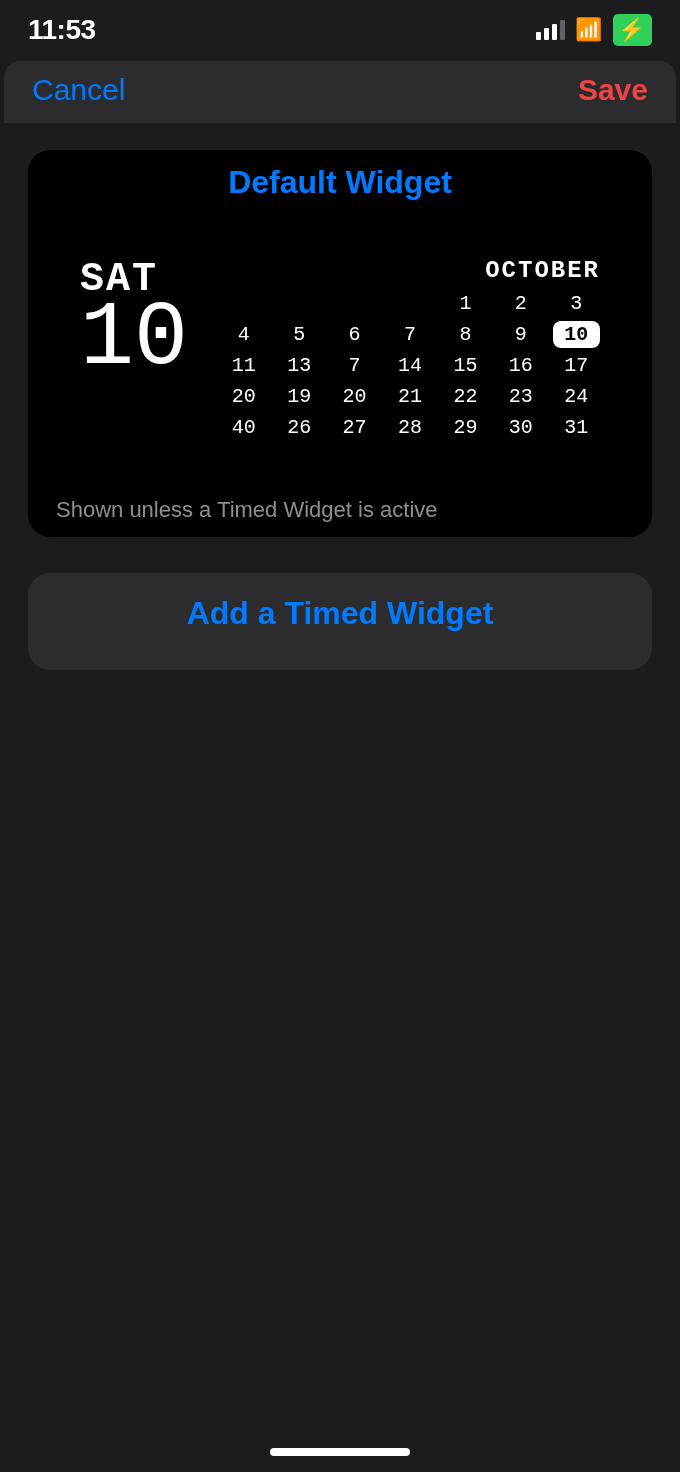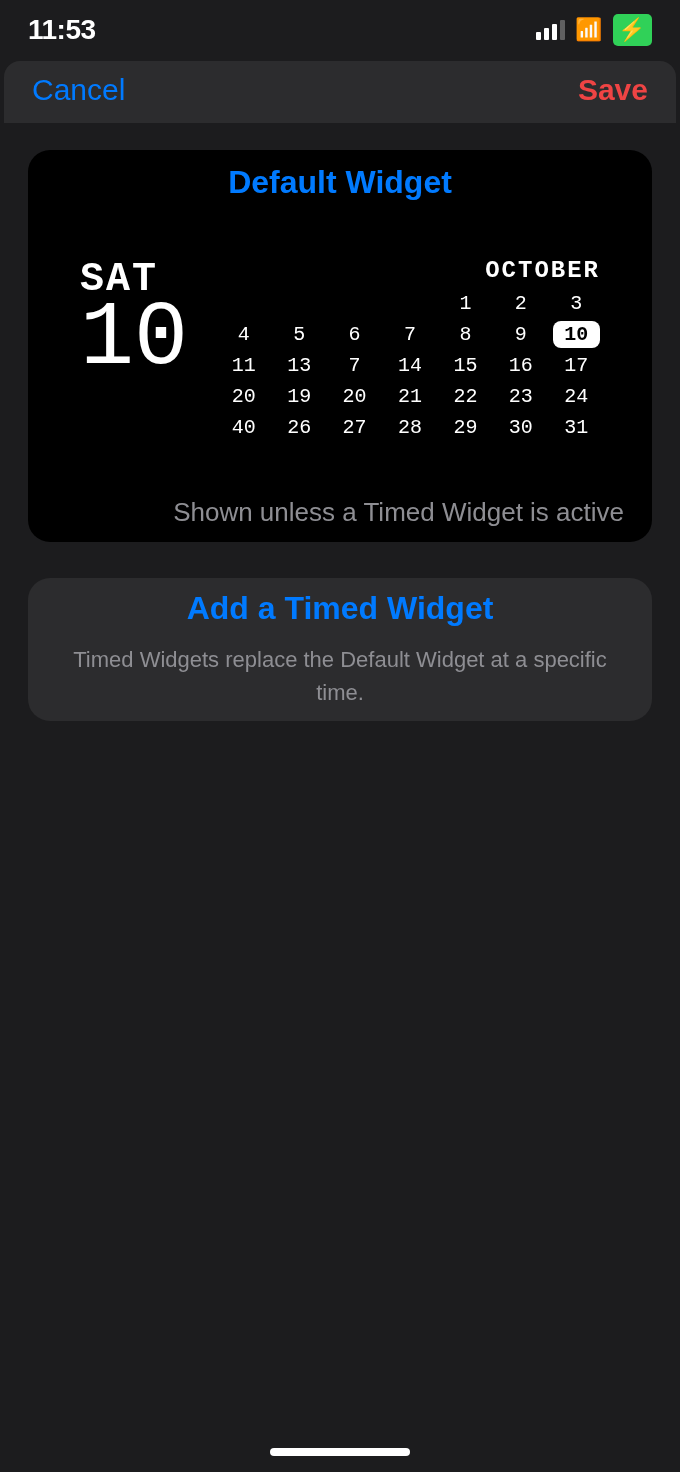--- a/index.html
+++ b/index.html
@@ -209,31 +209,31 @@
       color: #000000;
       border-radius: 8px;
       font-weight: 700;
     }
 
     .cal-cell.empty {
       color: transparent;
     }
 
     .widget-description {
-      font-size: 26px;
+      font-size: 22px;
       color: #8e8e93;
-      text-align: right;
+      text-align: left;
       margin-top: 28px;
     }
 
     
     .timed-widget-card {
       background-color: #2c2c2e;
       border-radius: 22px;
-      padding: 12px 28px;
+      padding: 22px 28px;
       margin-bottom: 36px;
     }
 
     .timed-widget-title {
       font-size: 32px;
       font-weight: 700;
       color: #007aff;
       text-align: center;
       margin-bottom: 16px;
       cursor: pointer;
@@ -334,18 +334,17 @@
             <div class="cal-cell">31</div>
           </div>
       </div>
     </div>
 
     <div class="widget-description">Shown unless a Timed Widget is active</div>
   </div>
 
   <div class="timed-widget-card">
     <div class="timed-widget-title">Add a Timed Widget</div>
-    <div class="timed-widget-desc">Timed Widgets replace the Default Widget at a specific time.</div>
   </div>
 
 </div>
 
 <div class="home-indicator"></div>
 
 </body></html>

